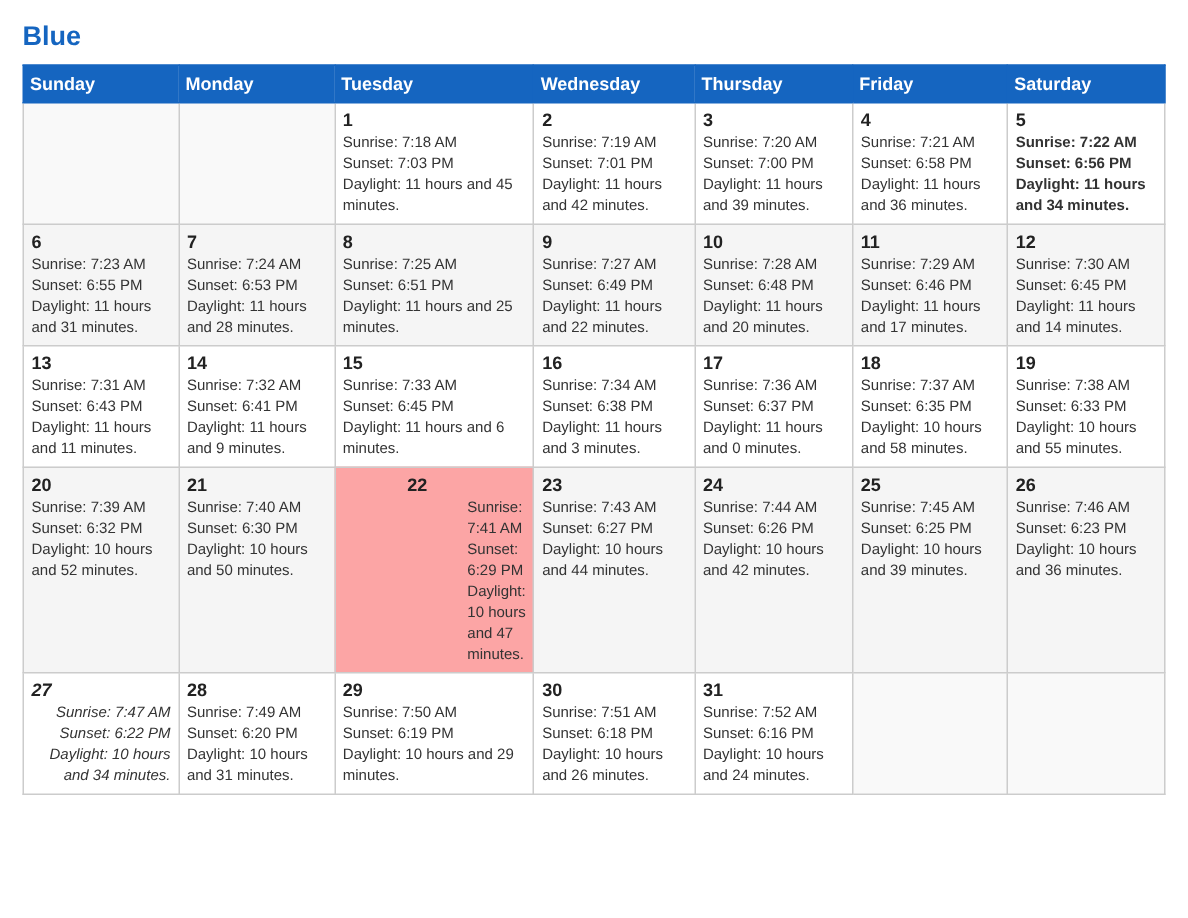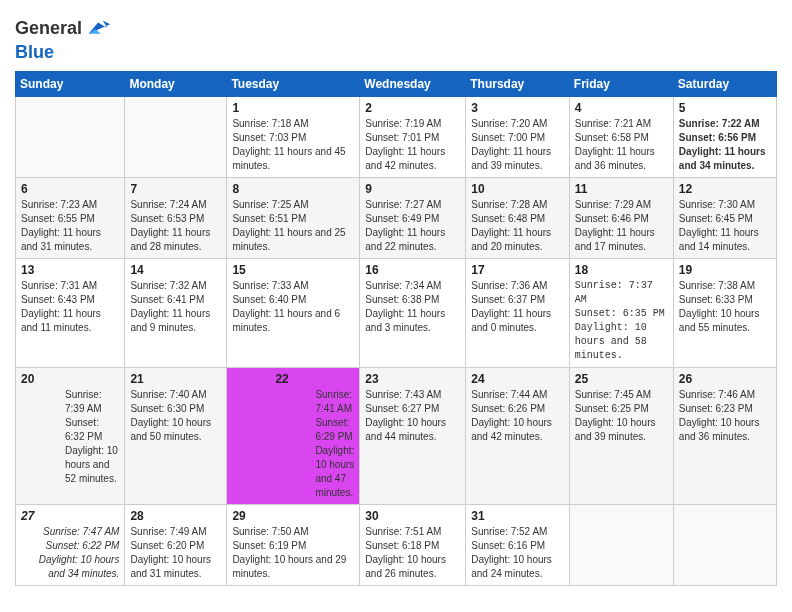--- a/index.html
+++ b/index.html
@@ -94,27 +94,20 @@
       background: #f9f9f9 !important;
     }
   </style>
 </head>
 <body>
 
 <div class="page">
   <div class="header">
     <div class="logo">
       <div>
-        <div style="display:flex;align-items:center;">
-          <span class="logo-text">General</span>
-          <svg class="logo-icon" viewBox="0 0 30 30" xmlns="http://www.w3.org/2000/svg">
-            <polygon points="5,20 15,8 25,14 20,6 28,10" fill="#1565c0"></polygon>
-            <polygon points="5,20 12,15 18,20" fill="#42a5f5"></polygon>
-          </svg>
-        </div>
         <div class="logo-text logo-blue">Blue</div>
       </div>
     </div>
     <div class="title-block">
       <div class="month-title"></div>
       <div class="location"></div>
     </div>
   </div>
 
   <table class="calendar">
@@ -217,62 +210,62 @@
           </td>
           <td style="background: rgb(255, 255, 255);">
             <div class="day-num">14</div>
             <div class="day-info" style="white-space: pre-line;">Sunrise: 7:32 AM
 Sunset: 6:41 PM
 Daylight: 11 hours and 9 minutes.</div>
           </td>
           <td style="background: rgb(255, 255, 255);">
             <div class="day-num">15</div>
             <div class="day-info" style="white-space: pre-line;">Sunrise: 7:33 AM
-Sunset: 6:40 PM
+Sunset: 6:45 PM
 Daylight: 11 hours and 6 minutes.</div>
           </td>
           <td style="background: rgb(255, 255, 255);">
             <div class="day-num">16</div>
             <div class="day-info" style="white-space: pre-line;">Sunrise: 7:34 AM
 Sunset: 6:38 PM
 Daylight: 11 hours and 3 minutes.</div>
           </td>
           <td style="background: rgb(255, 255, 255);">
             <div class="day-num">17</div>
             <div class="day-info" style="white-space: pre-line;">Sunrise: 7:36 AM
 Sunset: 6:37 PM
 Daylight: 11 hours and 0 minutes.</div>
           </td>
           <td style="background: rgb(255, 255, 255);">
             <div class="day-num">18</div>
-            <div class="day-info" style="white-space: pre-line; font-family: Liberation Mono, monospace;">Sunrise: 7:37 AM
+            <div class="day-info" style="white-space: pre-line;">Sunrise: 7:37 AM
 Sunset: 6:35 PM
 Daylight: 10 hours and 58 minutes.</div>
           </td>
           <td style="background: rgb(255, 255, 255);">
             <div class="day-num">19</div>
             <div class="day-info" style="white-space: pre-line;">Sunrise: 7:38 AM
 Sunset: 6:33 PM
 Daylight: 10 hours and 55 minutes.</div>
           </td>
         </tr>
         <tr>
           <td style="background: rgb(245, 245, 245);">
             <div class="day-num">20</div>
-            <div class="day-info" style="white-space: pre-line; margin-left: 44px;">Sunrise: 7:39 AM
+            <div class="day-info" style="white-space: pre-line;">Sunrise: 7:39 AM
 Sunset: 6:32 PM
 Daylight: 10 hours and 52 minutes.</div>
           </td>
           <td style="background: rgb(245, 245, 245);">
             <div class="day-num">21</div>
             <div class="day-info" style="white-space: pre-line;">Sunrise: 7:40 AM
 Sunset: 6:30 PM
 Daylight: 10 hours and 50 minutes.</div>
           </td>
-          <td style="background: #d946ef; padding-left: 48px;">
+          <td style="background: #fca5a5; padding-left: 48px;">
             <div class="day-num">22</div>
             <div class="day-info" style="white-space: pre-line; margin-left: 40px;">Sunrise: 7:41 AM
 Sunset: 6:29 PM
 Daylight: 10 hours and 47 minutes.</div>
           </td>
           <td style="background: rgb(245, 245, 245);">
             <div class="day-num">23</div>
             <div class="day-info" style="white-space: pre-line;">Sunrise: 7:43 AM
 Sunset: 6:27 PM
 Daylight: 10 hours and 44 minutes.</div>

